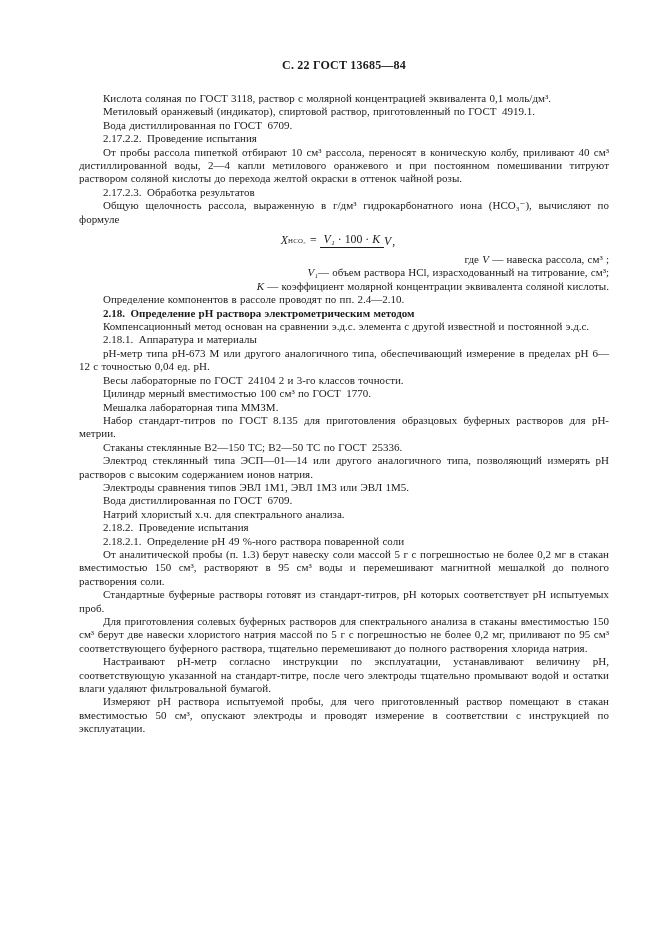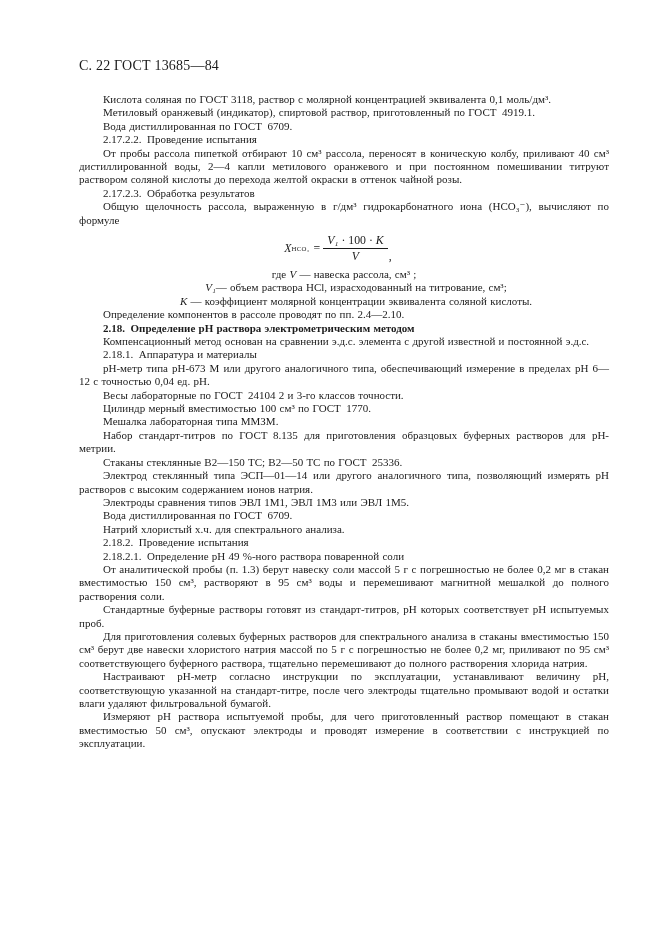--- a/index.html
+++ b/index.html
@@ -16,36 +16,37 @@
     -webkit-font-smoothing: antialiased;
   }
   .page {
     box-sizing: border-box;
     width: 661px;
     height: 936px;
     padding: 58px 52px 0 79px;
     background: #ffffff;
   }
   .doc-header {
-    font-size: 14px;
-    font-weight: normal;
+    font-size: 12px;
+    font-weight: bold;
     letter-spacing: 0.2px;
     margin: 0 0 19px 0;
+    text-align: center;
   }
   .doc-body { }
   .para {
     margin: 0;
     font-size: 11px;
     line-height: 13.4px;
     text-align: justify;
     text-indent: 24px;
     word-spacing: 0.5px;
   }
   .para.bold { font-weight: bold; }
-  .para.where { text-indent: 0; text-align: center; }
+  .para.where { text-indent: 0; text-align: right; }
   .para.where.hang { padding-left: 24px; }
   .var { font-style: italic; }
   
   .formula-row {
     display: flex;
     justify-content: center;
     align-items: center;
     margin: 7px 12px 5px 0;
     font-size: 11.8px;
     line-height: 1.1;
@@ -54,21 +55,20 @@
   .f-sub {
     font-size: 6.8px;
     font-style: normal;
     vertical-align: -3.5px;
     letter-spacing: 0.3px;
     padding-right: 3px;
   }
   .f-eq { padding: 0 3px 0 1px; }
   .frac {
     display: inline-flex;
-    flex-direction: column;
     align-items: center;
   }
   .frac-num {
     border-bottom: 1px solid #1b1b1b;
     padding: 0 4px 1px 4px;
   }
   .frac-den { padding-top: 1px; }
   .f-comma { align-self: flex-end; padding-left: 1px; }
 </style>
 </head>

